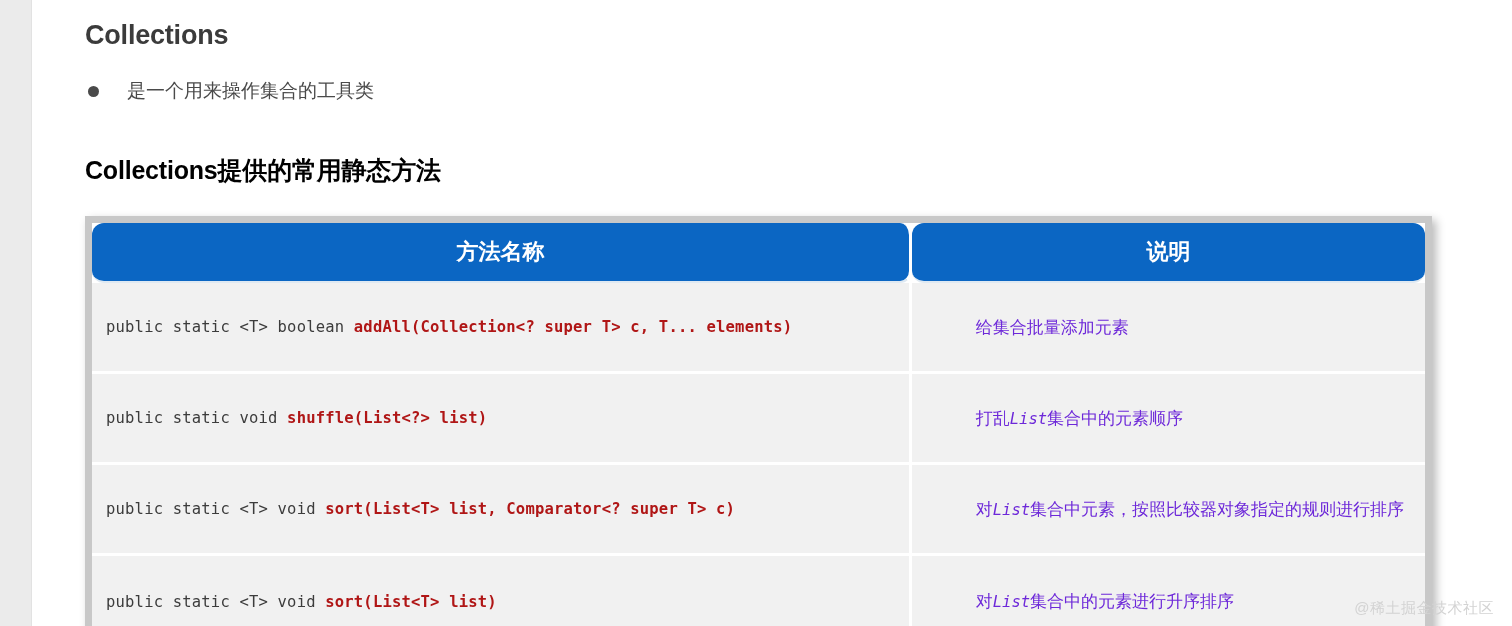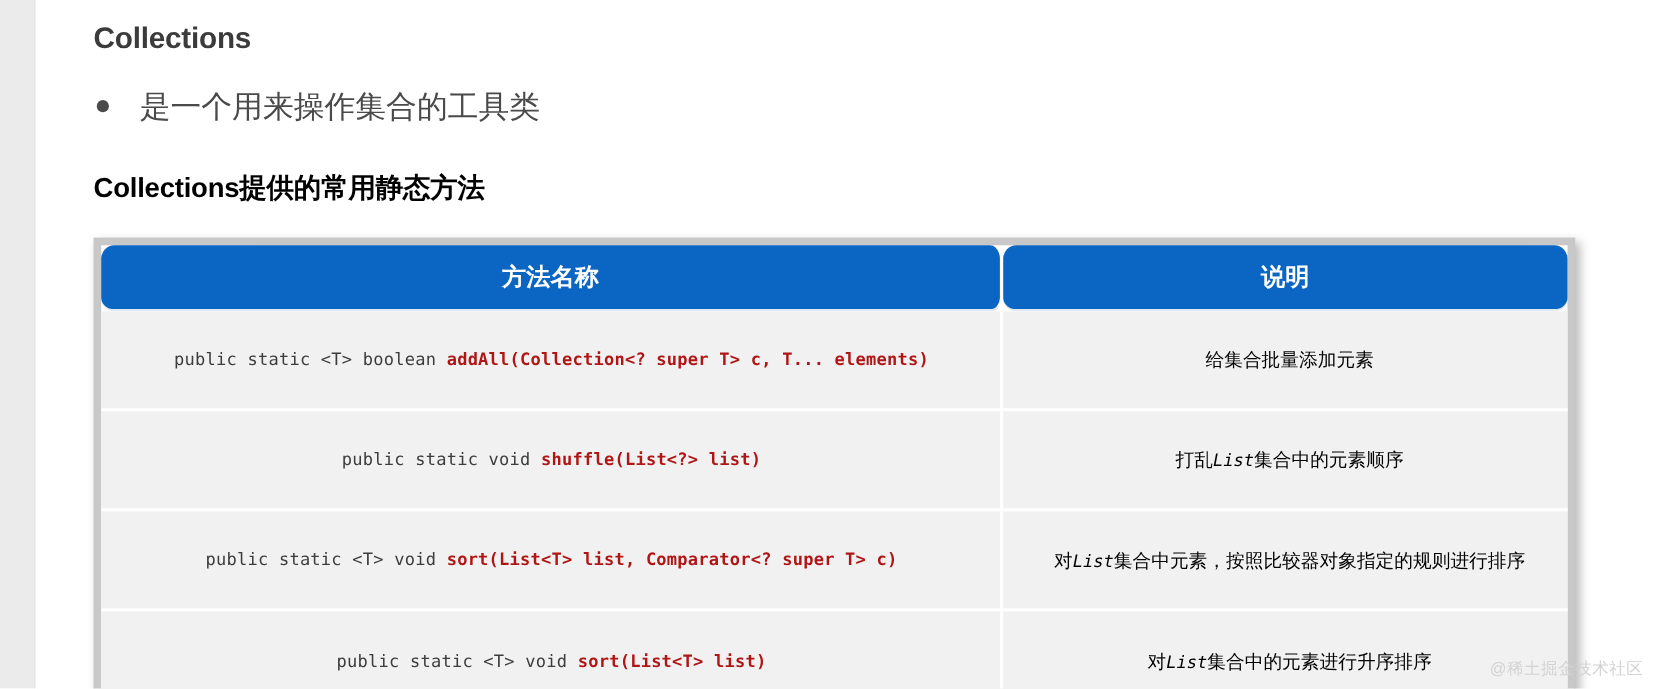--- a/index.html
+++ b/index.html
@@ -65,21 +65,21 @@
   .bullet-dot {
     width: 11px;
     height: 11px;
     border-radius: 50%;
     background: #4a4a4a;
     display: inline-block;
     flex: 0 0 auto;
   }
   .bullet-text {
     margin-left: 28px;
-    font-size: 28px;
+    font-size: 19px;
     color: #4a4a4a;
     line-height: 1.2;
   }
 
   
   .table-wrap {
     position: absolute;
     left: 0px;
     top: 216px;
     width: 1347px;
@@ -113,41 +113,41 @@
   .method-table thead th:last-child { border-right: none; }
 
   .method-table tbody td {
     background: #f1f1f1;
     height: 91px;
     padding: 0 12px 0 14px;
     vertical-align: middle;
     border-bottom: 3px solid #ffffff;
     border-right: 3px solid #ffffff;
     box-sizing: border-box;
-    text-align: center;
   }
   .method-table tbody td:last-child { border-right: none; }
   .method-table tbody tr:last-child td { border-bottom: none; }
 
   .code {
     font-family: "DejaVu Sans Mono", "Liberation Mono", monospace;
     font-size: 15.5px;
     color: #3c3c3c;
     white-space: nowrap;
     letter-spacing: 0.2px;
   }
   .code .sig {
     color: #b01616;
     font-weight: bold;
   }
   .desc {
     font-size: 17px;
-    color: #000000;
+    color: #6d28d9;
     white-space: nowrap;
     padding-left: 6px;
+    margin-left: 44px;
   }
   .desc .mono {
     font-family: "DejaVu Sans Mono", "Liberation Mono", monospace;
     font-size: 15.5px;
     font-style: italic;
   }
 
   .watermark {
     position: absolute;
     right: 18px;

